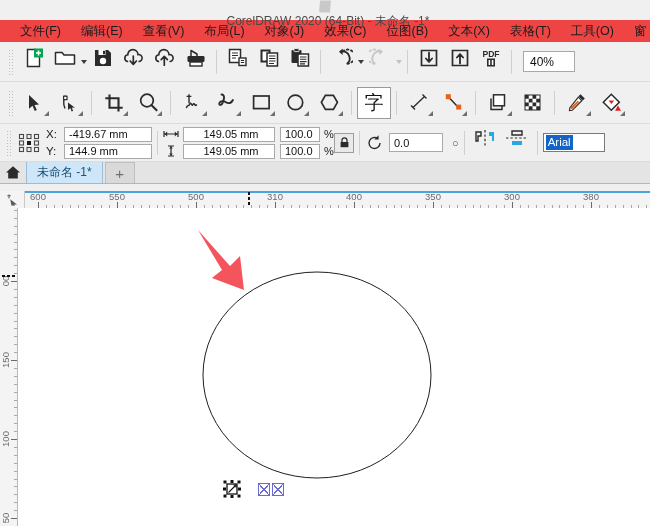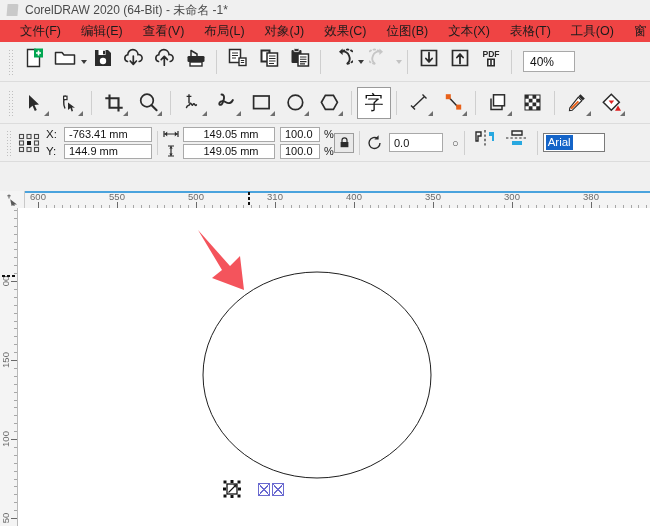--- a/index.html
+++ b/index.html
@@ -7,21 +7,21 @@
     width:650px;height:526px;overflow:hidden;
     font-family:"Liberation Sans","DejaVu Sans",sans-serif;
     font-size:12px;color:#1a1a1a;background:#f0f0f0;
     -webkit-font-smoothing:antialiased;
   }
   #app{position:relative;width:650px;height:526px;background:#f0f0f0;}
 
   
   .titlebar{
     height:20px;background:#f0f0f0;display:flex;align-items:center;
-    padding-left:6px;box-sizing:border-box;
+    padding-left:6px;box-sizing:border-box;flex-direction:column;
   }
   .app-logo{
     width:13px;height:13px;margin-right:6px;flex:0 0 auto;
     background:#c9c9c9;
     clip-path:polygon(12% 4%,96% 4%,88% 96%,4% 96%);
     border-radius:2px;
   }
   .title-text{font-size:12px;color:#4a4a4a;white-space:nowrap;}
 
   
@@ -493,21 +493,21 @@
           <rect x="11" y="17.5" width="4" height="4"></rect>
           <rect x="18.5" y="17.5" width="4" height="4"></rect>
       </g>
       <rect x="11" y="11" width="4" height="4" fill="#1a1a1a"></rect>
     </svg>
 
     <div class="two-rows">
       <div class="prow">
         <span class="plabel">X:</span>
         <div class="pfield w88">
-          <span>-763.41 mm</span>
+          <span>-419.67 mm</span>
         </div>
       </div>
       <div class="prow">
         <span class="plabel">Y:</span>
         <div class="pfield w88">
           <span>144.9 mm</span>
         </div>
       </div>
     </div>
 
@@ -587,20 +587,33 @@
       </svg>
     </div>
 
     <div class="tsep"></div>
 
     <div class="fontbox">
       <span class="fontsel">Arial</span>
     </div>
   </div>
 
+  <div class="tabbar">
+    <div class="home-tab">
+      <svg width="16" height="15" viewBox="0 0 16 15">
+        <path d="M8 1.2L15 7.4h-2.2v6.2H3.2V7.4H1z" fill="#2b2b2b"></path>
+      </svg>
+    </div>
+    <div class="doc-tab">
+      <span>未命名 -1*</span>
+    </div>
+    <div class="add-tab">
+      <span>+</span>
+    </div>
+  </div>
 
   <div class="ruler-h">
     <div class="blue-line"></div>
     <div class="corner">
       <svg width="13" height="13" viewBox="0 0 13 13">
         <path d="M3 1.5v4M1.3 2.8h3.4" stroke="#5a5a5a" stroke-width="1"></path>
         <path d="M4.2 6.2L11 11.6l-2.8-.1.8 2.1-1 .4-.8-2.1-1.6 1.2z" fill="#5a5a5a"></path>
       </svg>
     </div>
     <div class="track" id="h-ruler-track">

